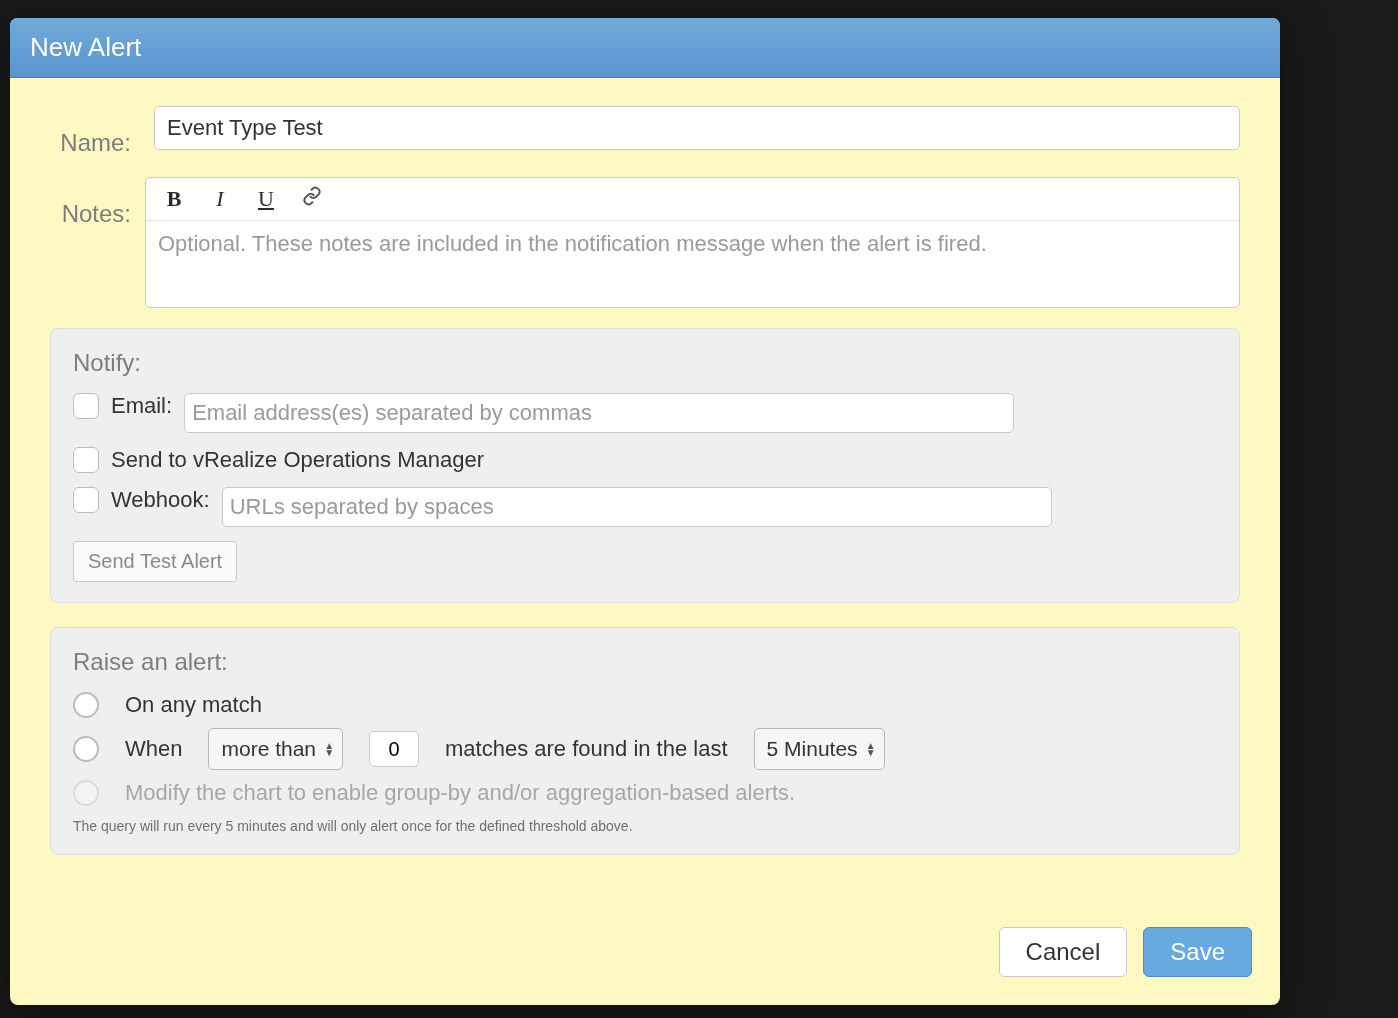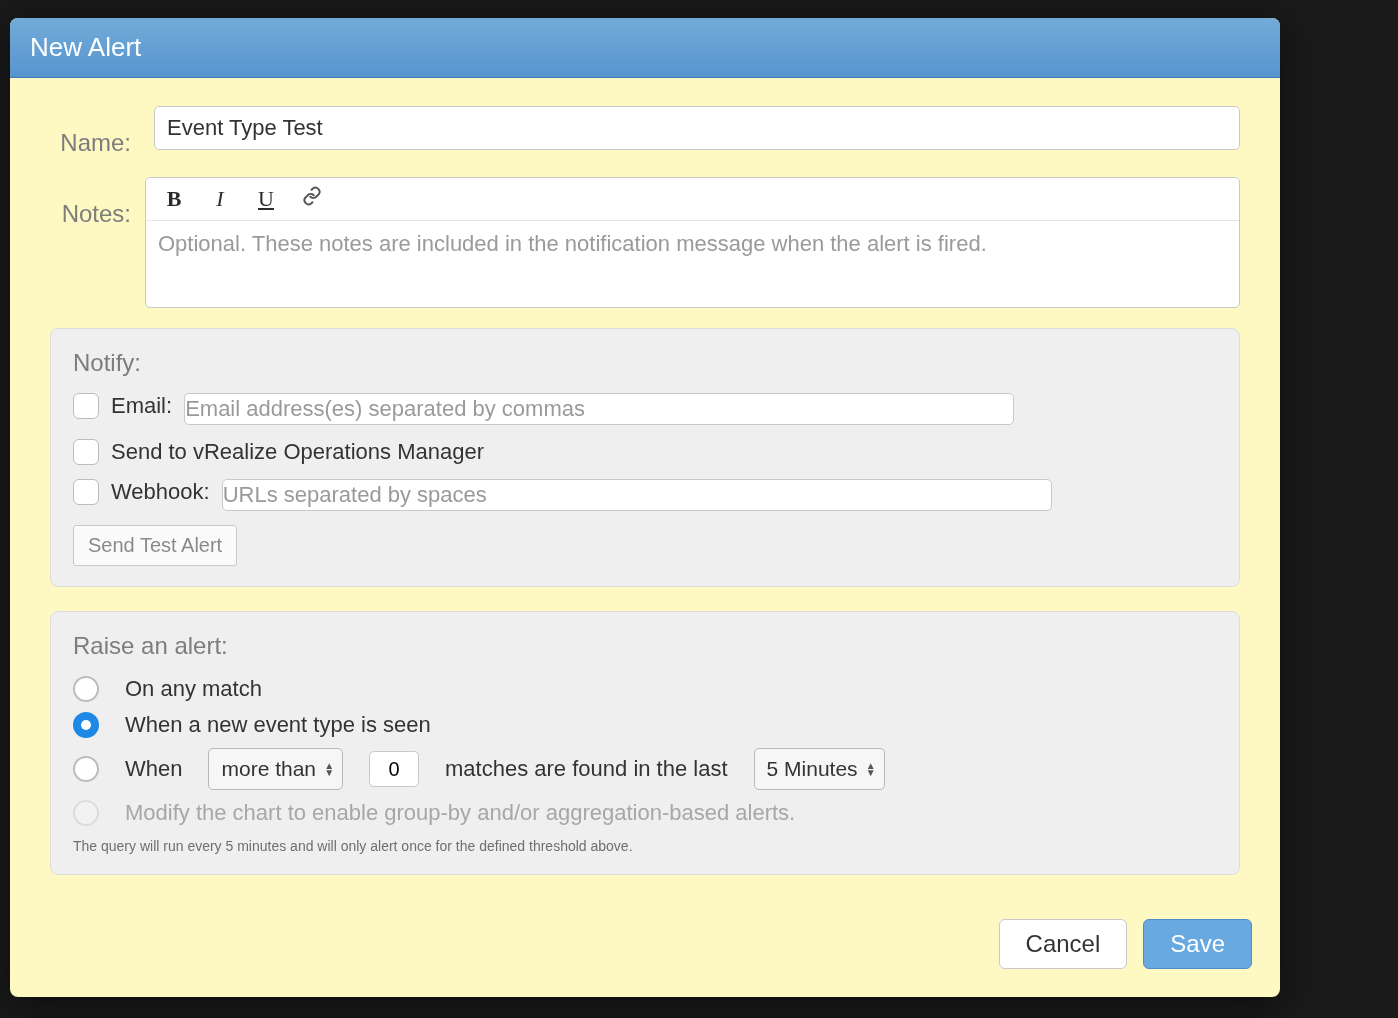--- a/index.html
+++ b/index.html
@@ -112,25 +112,25 @@
     flex-shrink: 0;
     cursor: pointer;
   }
   .notify-label {
     font-size: 22px;
     color: #333;
     white-space: nowrap;
   }
   .notify-input {
     flex: 1;
-    height: 32px;
+    height: 40px;
     border: 1px solid #c9c9c9;
     border-radius: 5px;
     font-size: 22px;
-    padding: 0 0;
+    padding: 0 7px;
     color: #333;
     background:#fff;
     max-width: 830px;
   }
   .notify-input::placeholder { color: #9a9a9a; }
   .btn {
     display: inline-block;
     border: 1px solid #c9c9c9;
     border-radius: 3px;
     background: #fafafa;
@@ -214,20 +214,21 @@
     padding: 20px 28px 28px;
   }
   .footer-btn {
     height: 50px;
     padding: 0 26px;
     border-radius: 6px;
     font-size: 24px;
     cursor: pointer;
     display:flex;
     align-items:center;
+    margin-top:28px;
   }
   .btn-cancel { background:#fff; border:1px solid #c9c9c9; color:#333; }
   .btn-save { background:#67a9e0; border:1px solid #4a8fc9; color:#fff; }
   .link-icon svg { width:20px; height:20px; }
 </style>
 </head>
 <body>
 
 <div class="bg-text">: Not found. Please see the VMkernel log for detailed error information</div>
 
@@ -283,24 +284,20 @@
     </div>
 
     <div class="panel">
       <div class="panel-title">Raise an alert:</div>
 
       <div class="radio-row">
         <div class="radio"></div>
         <span>On any match</span>
       </div>
 
-      <div class="radio-row">
-        <div class="radio checked"></div>
-        <span>When a new event type is seen</span>
-      </div>
 
       <div class="radio-row">
         <div class="radio"></div>
         <span>When</span>
         <div class="inline-select">
           <span>more than</span>
           <span class="arrows">▲<br>▼</span>
         </div>
         <input class="num-input" type="text" value="0" style="">
         <span>matches are found in the last</span>

